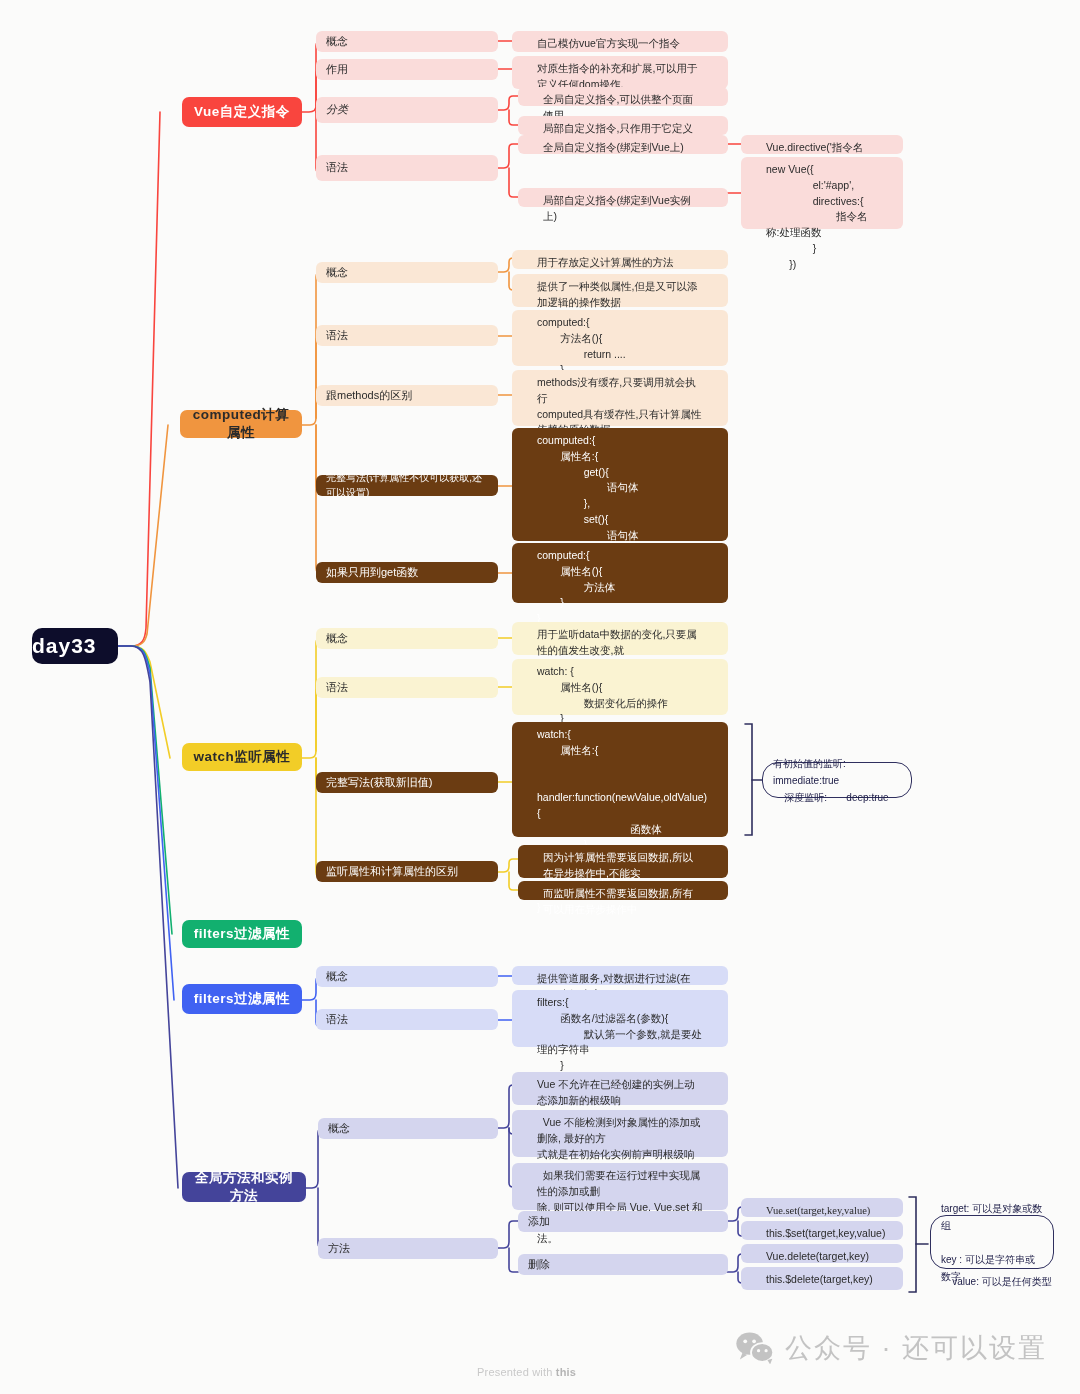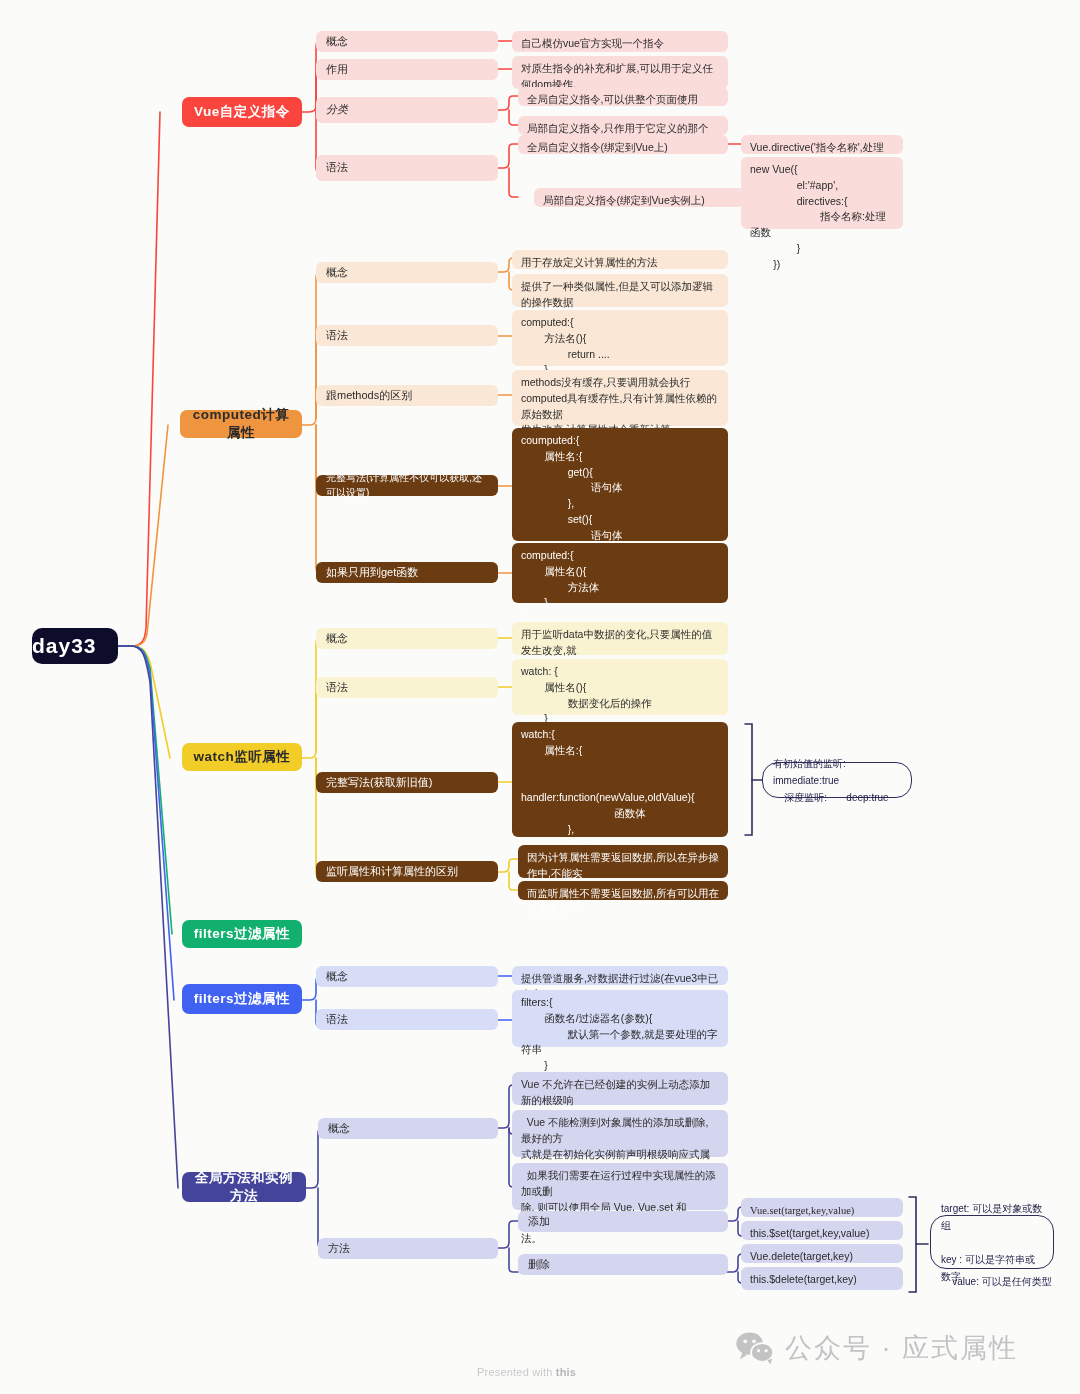--- a/index.html
+++ b/index.html
@@ -32,21 +32,21 @@
   
   .lvl2{
     border-radius:6px;font-size:11px;color:#2b2b2b;
     padding:4px 10px;line-height:1.45;
   }
   .lvl2.dark{color:#ffffff;}
 
   
   .leaf{
     border-radius:6px;font-size:10.5px;color:#2b2b2b;
-    padding:5px 9px;line-height:1.5;align-items:flex-start;
+    padding:5px 25px;line-height:1.5;align-items:flex-start;
   }
   .leaf.dark{color:#ffffff;}
   .leaf .txt{white-space:pre-wrap;}
   .lvl2 .txt{white-space:pre-wrap;}
 
   
   .summary{
     border:1.4px solid #2f2f5e;border-radius:16px;background:transparent;
     font-size:10px;color:#22224b;padding:10px 10px;line-height:1.7;
     align-items:center;
@@ -181,21 +181,21 @@
   </div>
   <div class="node leaf" style="left:518px;top:87px;width:210px;height:19px;background:#fadcda;">
     <span class="txt">全局自定义指令,可以供整个页面使用</span>
   </div>
   <div class="node leaf" style="left:518px;top:116px;width:210px;height:19px;background:#fadcda;">
     <span class="txt">局部自定义指令,只作用于它定义的那个vue实例</span>
   </div>
   <div class="node leaf" style="left:518px;top:135px;width:210px;height:19px;background:#fadcda;">
     <span class="txt">全局自定义指令(绑定到Vue上)</span>
   </div>
-  <div class="node leaf" style="left:518px;top:188px;width:210px;height:19px;background:#fadcda;margin-left:16px;">
+  <div class="node leaf" style="left:518px;top:188px;width:210px;height:19px;background:#fadcda;">
     <span class="txt">局部自定义指令(绑定到Vue实例上)</span>
   </div>
 
   <div class="node leaf" style="left:741px;top:135px;width:162px;height:19px;background:#fadcda;">
     <span class="txt">Vue.directive('指令名称',处理函数)</span>
   </div>
   <div class="node leaf" style="left:741px;top:157px;width:162px;height:72px;background:#fadcda;">
     <span class="txt">new Vue({
                 el:'#app',
                 directives:{
@@ -406,16 +406,16 @@
     <svg class="wechat-icon" viewBox="0 0 44 36">
       <ellipse cx="16" cy="13" rx="15" ry="12.5" fill="#c3c3c3"></ellipse>
       <path d="M8 23 L5 31 L13 26 Z" fill="#c3c3c3"></path>
       <circle cx="11" cy="10.5" r="2.1" fill="#fbfbfa"></circle>
       <circle cx="21" cy="10.5" r="2.1" fill="#fbfbfa"></circle>
       <ellipse cx="30" cy="23" rx="12.5" ry="10.5" fill="#c3c3c3" stroke="#fbfbfa" stroke-width="2"></ellipse>
       <path d="M36 31.5 L39 36.5 L41.5 30 Z" fill="#c3c3c3"></path>
       <circle cx="26" cy="21" r="1.8" fill="#fbfbfa"></circle>
       <circle cx="34.5" cy="21" r="1.8" fill="#fbfbfa"></circle>
     </svg>
-    <span class="wm-text">公众号 · 应式属性</span>
+    <span class="wm-text">公众号 · 还可以设置</span>
   </div>
 
 </div>
 
 </body></html>

